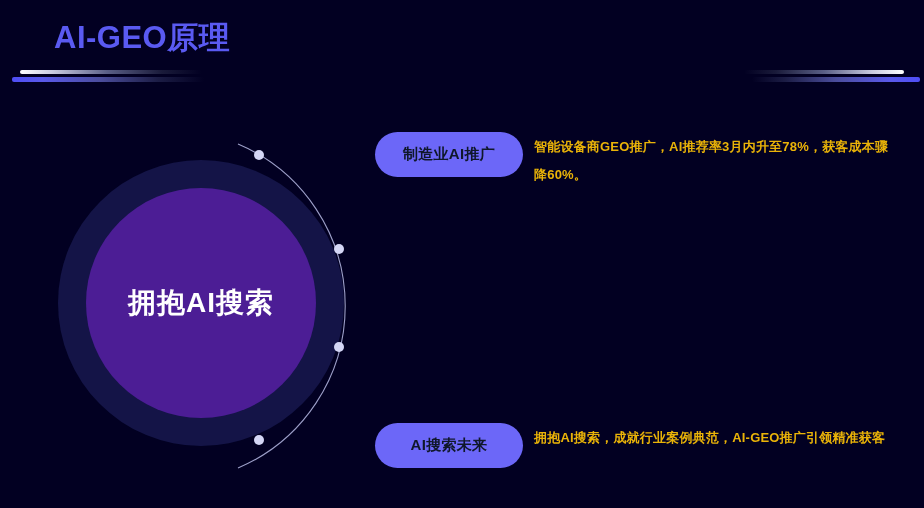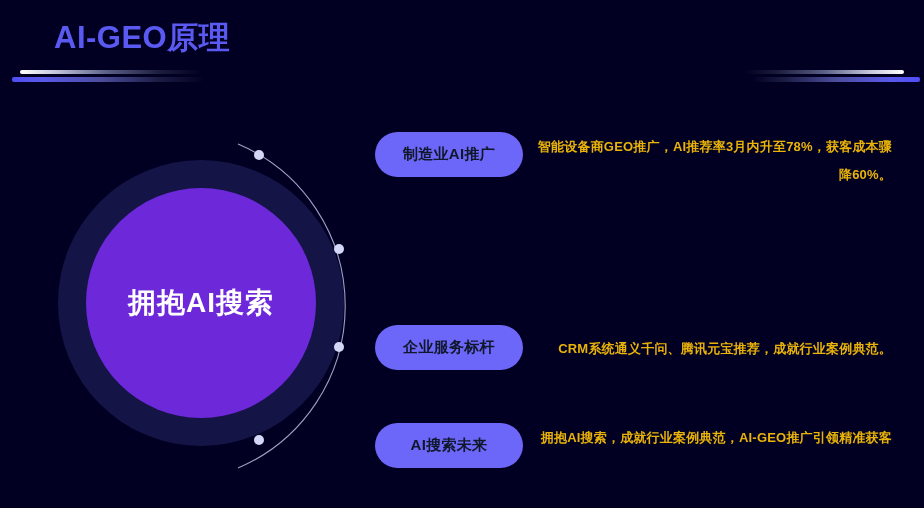--- a/index.html
+++ b/index.html
@@ -13,21 +13,20 @@
     overflow: hidden;
     font-family: "Liberation Sans", "DejaVu Sans", sans-serif;
   }
 
   #slide {
     position: relative;
     width: 924px;
     height: 508px;
     background: #020022;
     overflow: hidden;
-    text-align: right;
   }
 
   
   #header {
     position: absolute;
     left: 0; top: 0;
     width: 924px;
     height: 100px;
   }
   #slide-title {
@@ -93,21 +92,21 @@
     border-radius: 50%;
     background: #141447;
   }
   #inner-circle {
     position: absolute;
     left: 38px;
     top: 52px;
     width: 230px;
     height: 230px;
     border-radius: 50%;
-    background: #6d28d9;
+    background: #4c1d95;
     display: flex;
     align-items: center;
     justify-content: center;
   }
   #inner-circle-label {
     color: #ffffff;
     font-size: 28px;
     font-weight: bold;
     letter-spacing: 1px;
     white-space: nowrap;
@@ -194,26 +193,20 @@
   </div>
 
   <div class="row" id="row-0">
     <div class="pill">
       <span class="pill-label">制造业AI推广</span>
     </div>
     <div class="desc">智能设备商GEO推广，AI推荐率3月内升至78%，获客成本骤降60%。</div>
   </div>
 
 
-  <div class="row" id="row-2">
-    <div class="pill">
-      <span class="pill-label">企业服务标杆</span>
-    </div>
-    <div class="desc">CRM系统通义千问、腾讯元宝推荐，成就行业案例典范。</div>
-  </div>
 
   <div class="row" id="row-3">
     <div class="pill">
       <span class="pill-label">AI搜索未来</span>
     </div>
     <div class="desc">拥抱AI搜索，成就行业案例典范，AI-GEO推广引领精准获客</div>
   </div>
 
 </div>
 

